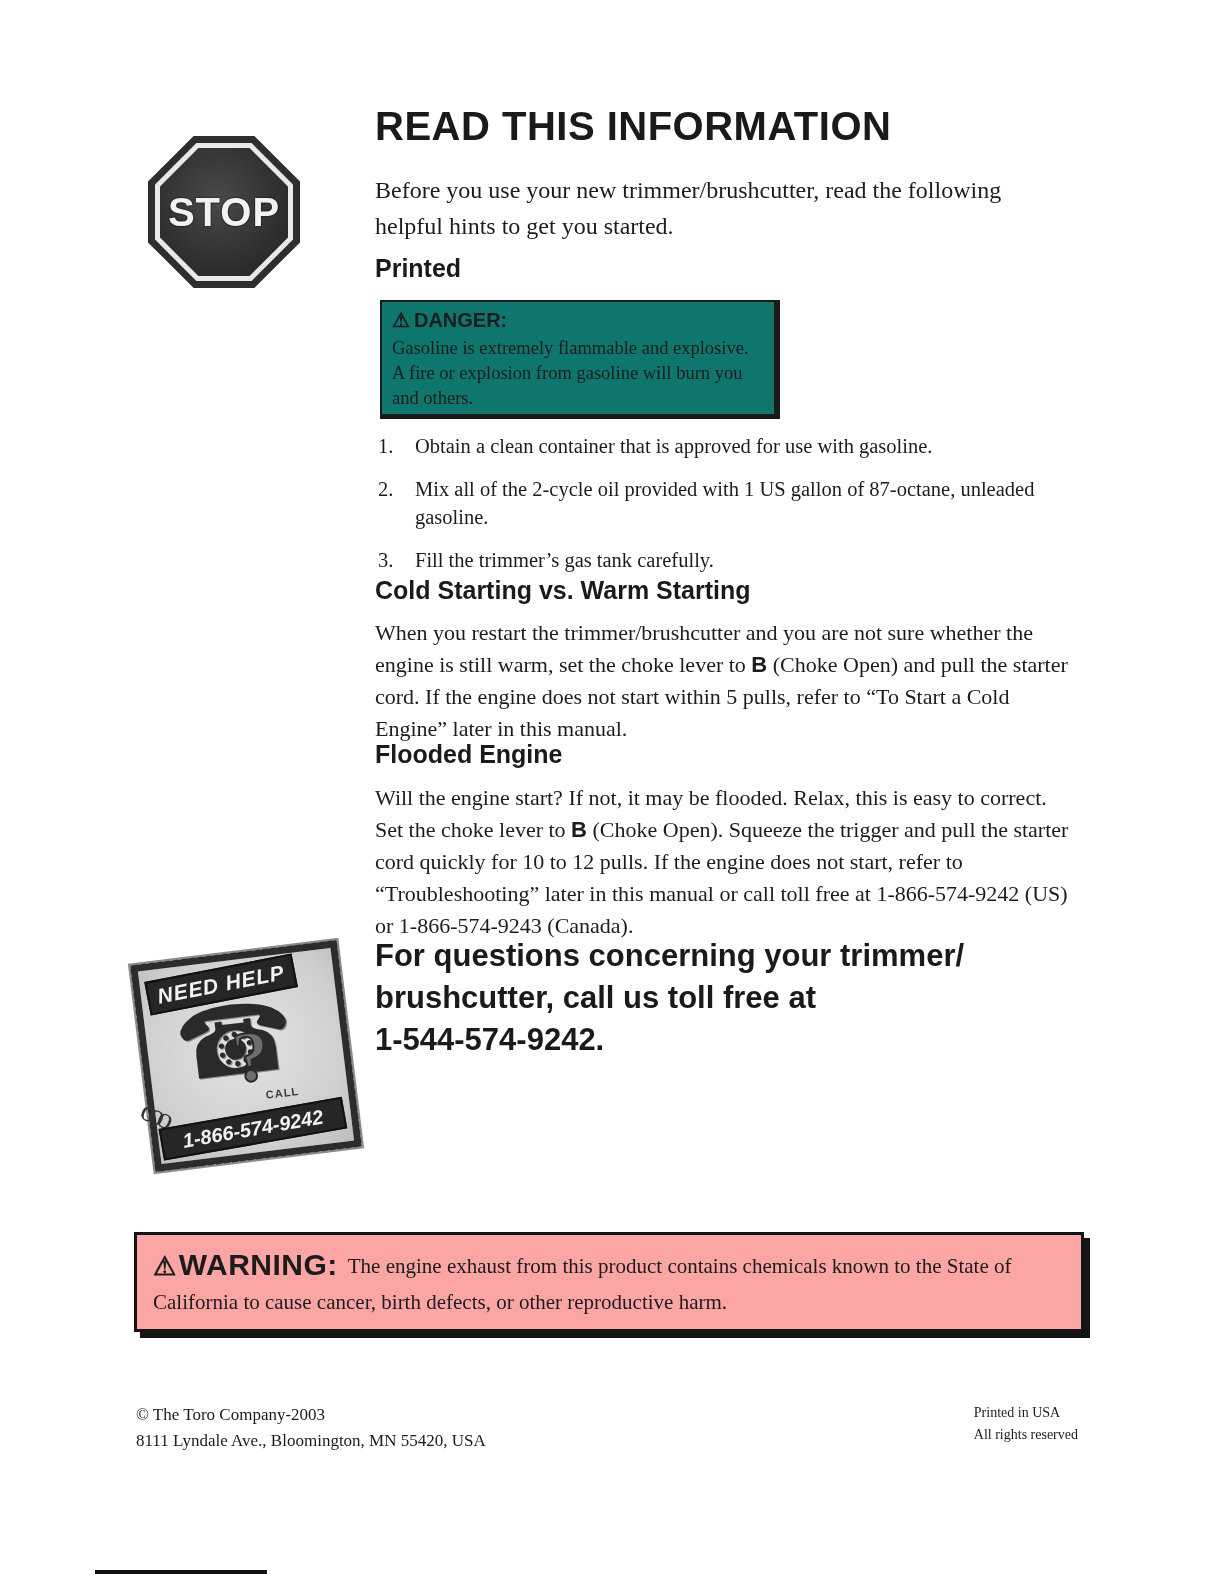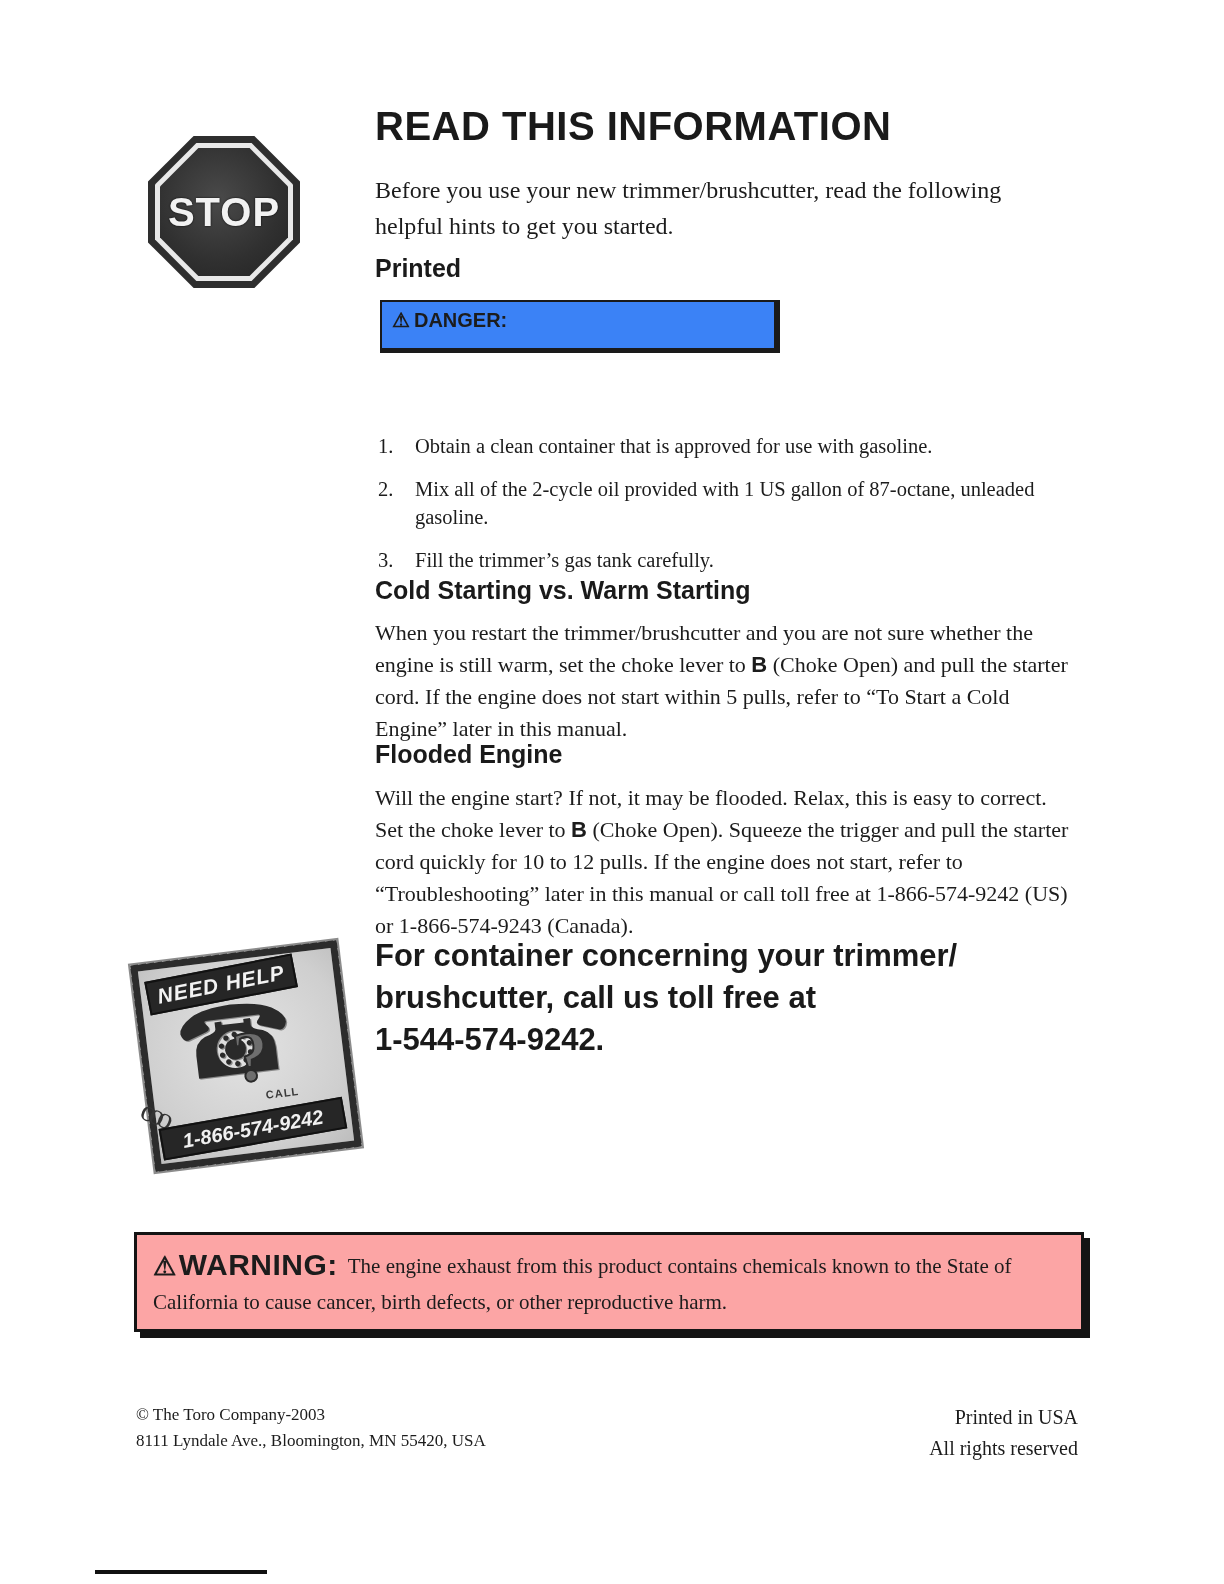--- a/index.html
+++ b/index.html
@@ -45,22 +45,22 @@
   }
   .h2-fueling { top:254px; }
   .h2-cold    { top:576px; }
   .h2-flooded { top:740px; }
 
   
   .danger-box {
     position:absolute; left:380px; top:300px; width:400px;
     border:2px solid #1a1a1a;
     border-right-width:6px; border-bottom-width:5px;
-    padding:6px 10px 12px 10px;
-    background:#3b82f6;
+    padding:6px 10px 3px 10px;
+    background:#0f766e;
   }
   .danger-head {
     font-family:"Liberation Sans", sans-serif; font-weight:bold;
     font-size:20px; padding-bottom:4px;
   }
   .danger-body { font-size:18.5px; line-height:1.35; }
   .tri-icon { font-size:20px; margin-right:4px; }
 
   
   .steps { position:absolute; left:378px; top:432px; width:690px; }
@@ -144,22 +144,22 @@
     font-size:30px; letter-spacing:0.5px; margin-right:10px; vertical-align:-2px;
   }
   .warning-tri { font-size:26px; margin-right:2px; }
 
   
   .footer-left {
     position:absolute; left:136px; top:1402px;
     font-size:17px; line-height:1.55;
   }
   .footer-right {
-    position:absolute; right:146px; top:1402px; text-align:right;
-    font-size:20px; line-height:1.55;
+    position:absolute; right:146px; top:1402px; 
+    font-size:14px; line-height:1.55;
   }
 
   .bottom-mark {
     position:absolute; left:95px; top:1570px; width:172px; height:4px; background:#111;
   }
 </style>
 </head>
 <body>
 
 <div class="page">
@@ -174,20 +174,21 @@
 
   <div class="title">READ THIS INFORMATION</div>
   <div class="intro">Before you use your new trimmer/brushcutter, read the following helpful hints to get you started.</div>
 
   <div class="h2 h2-fueling">Printed</div>
 
   <div class="danger-box">
     <div class="danger-head">
       <span class="tri-icon">⚠</span><span>DANGER:</span>
     </div>
+    <div class="danger-body">Gasoline is extremely flammable and explosive. A fire or explosion from gasoline will burn you and others.</div>
   </div>
 
   <div class="steps">
     <div class="step">
       <span class="step-num">1.</span>
       <span class="step-text">Obtain a clean container that is approved for use with gasoline.</span>
     </div>
     <div class="step">
       <span class="step-num">2.</span>
       <span class="step-text">Mix all of the 2-cycle oil provided with 1 US gallon of 87-octane, unleaded gasoline.</span>
@@ -202,21 +203,21 @@
   <div class="para para-cold">
     <span>When you restart the trimmer/brushcutter and you are not sure whether the engine is still warm, set the choke lever to </span><span class="bold-b">B</span><span> (Choke Open) and pull the starter cord. If the engine does not start within 5 pulls, refer to “To Start a Cold Engine” later in this manual.</span>
   </div>
 
   <div class="h2 h2-flooded">Flooded Engine</div>
   <div class="para para-flooded">
     <span>Will the engine start? If not, it may be flooded. Relax, this is easy to correct. Set the choke lever to </span><span class="bold-b">B</span><span> (Choke Open). Squeeze the trigger and pull the starter cord quickly for 10 to 12 pulls. If the engine does not start, refer to “Troubleshooting” later in this manual or call toll free at 1-866-574-9242 (US) or 1-866-574-9243 (Canada).</span>
   </div>
 
   <div class="call-heading">
-    <div>For container concerning your trimmer/</div>
+    <div>For questions concerning your trimmer/</div>
     <div>brushcutter, call us toll free at</div>
     <div>1-544-574-9242.</div>
   </div>
 
   <div class="badge">
     <div class="badge-banner-top">
       <span>NEED HELP</span>
     </div>
     <div class="badge-phone">☎</div>
     <div class="badge-q">?</div>

